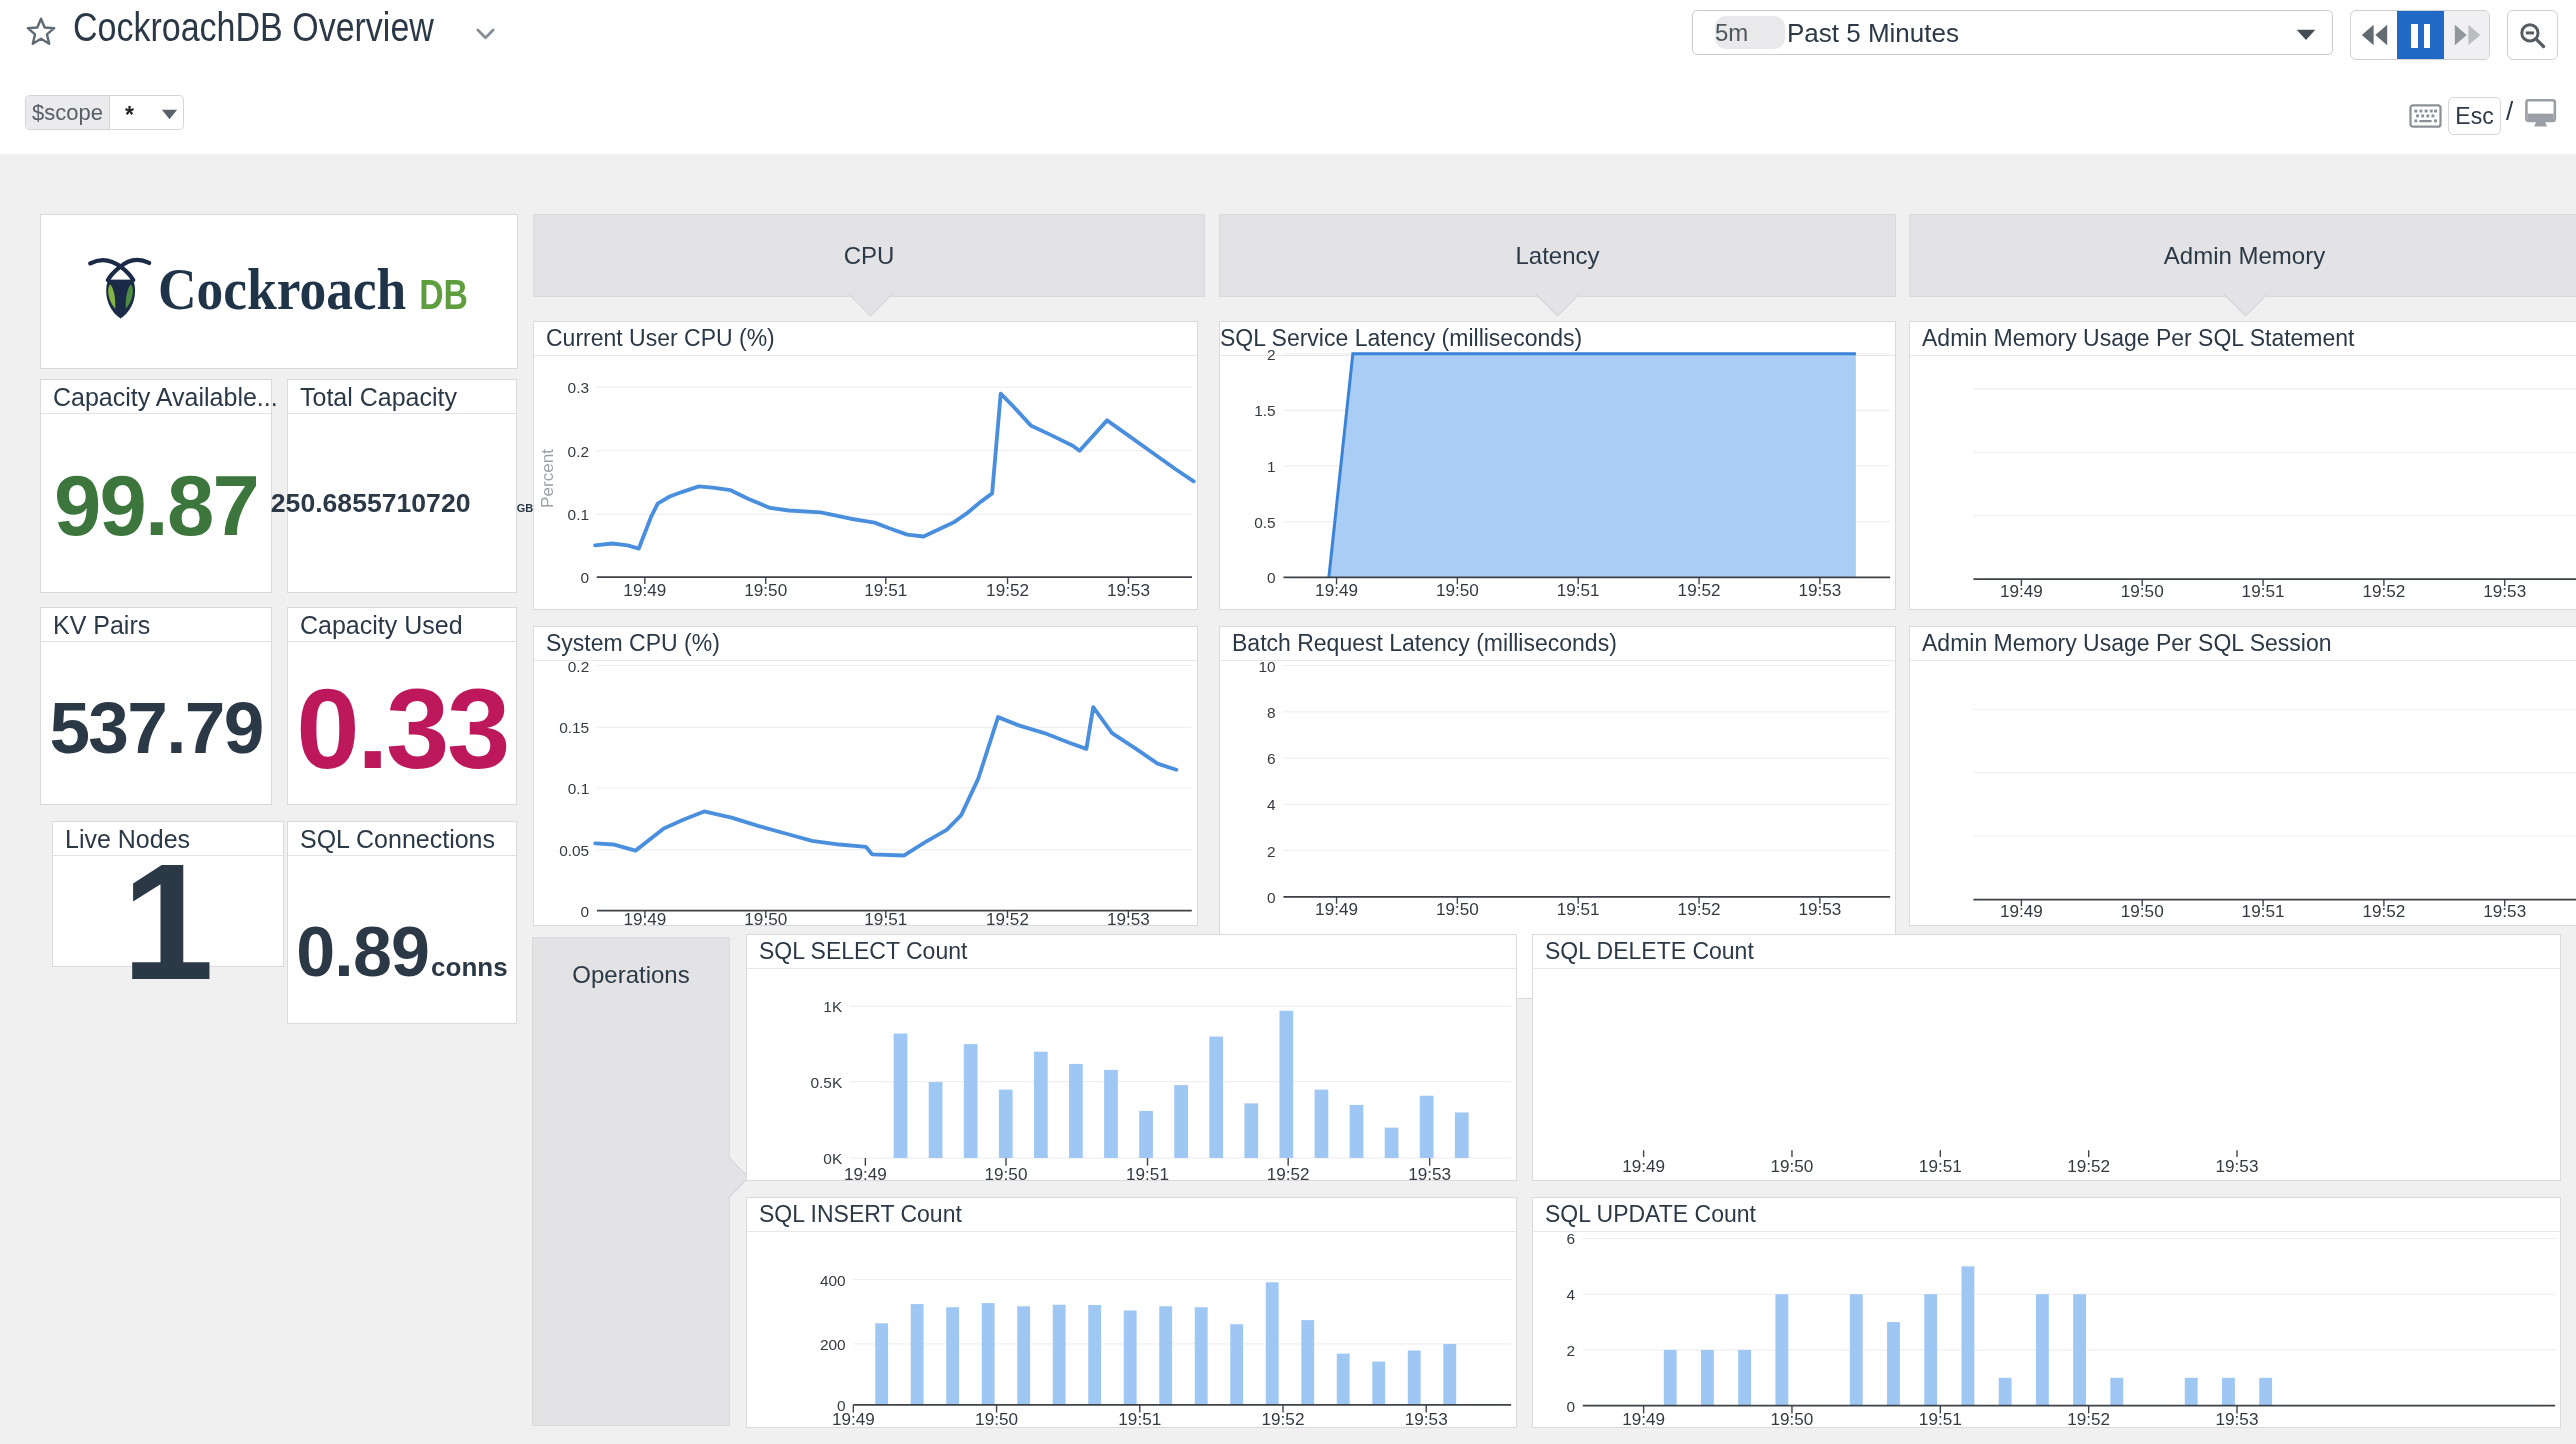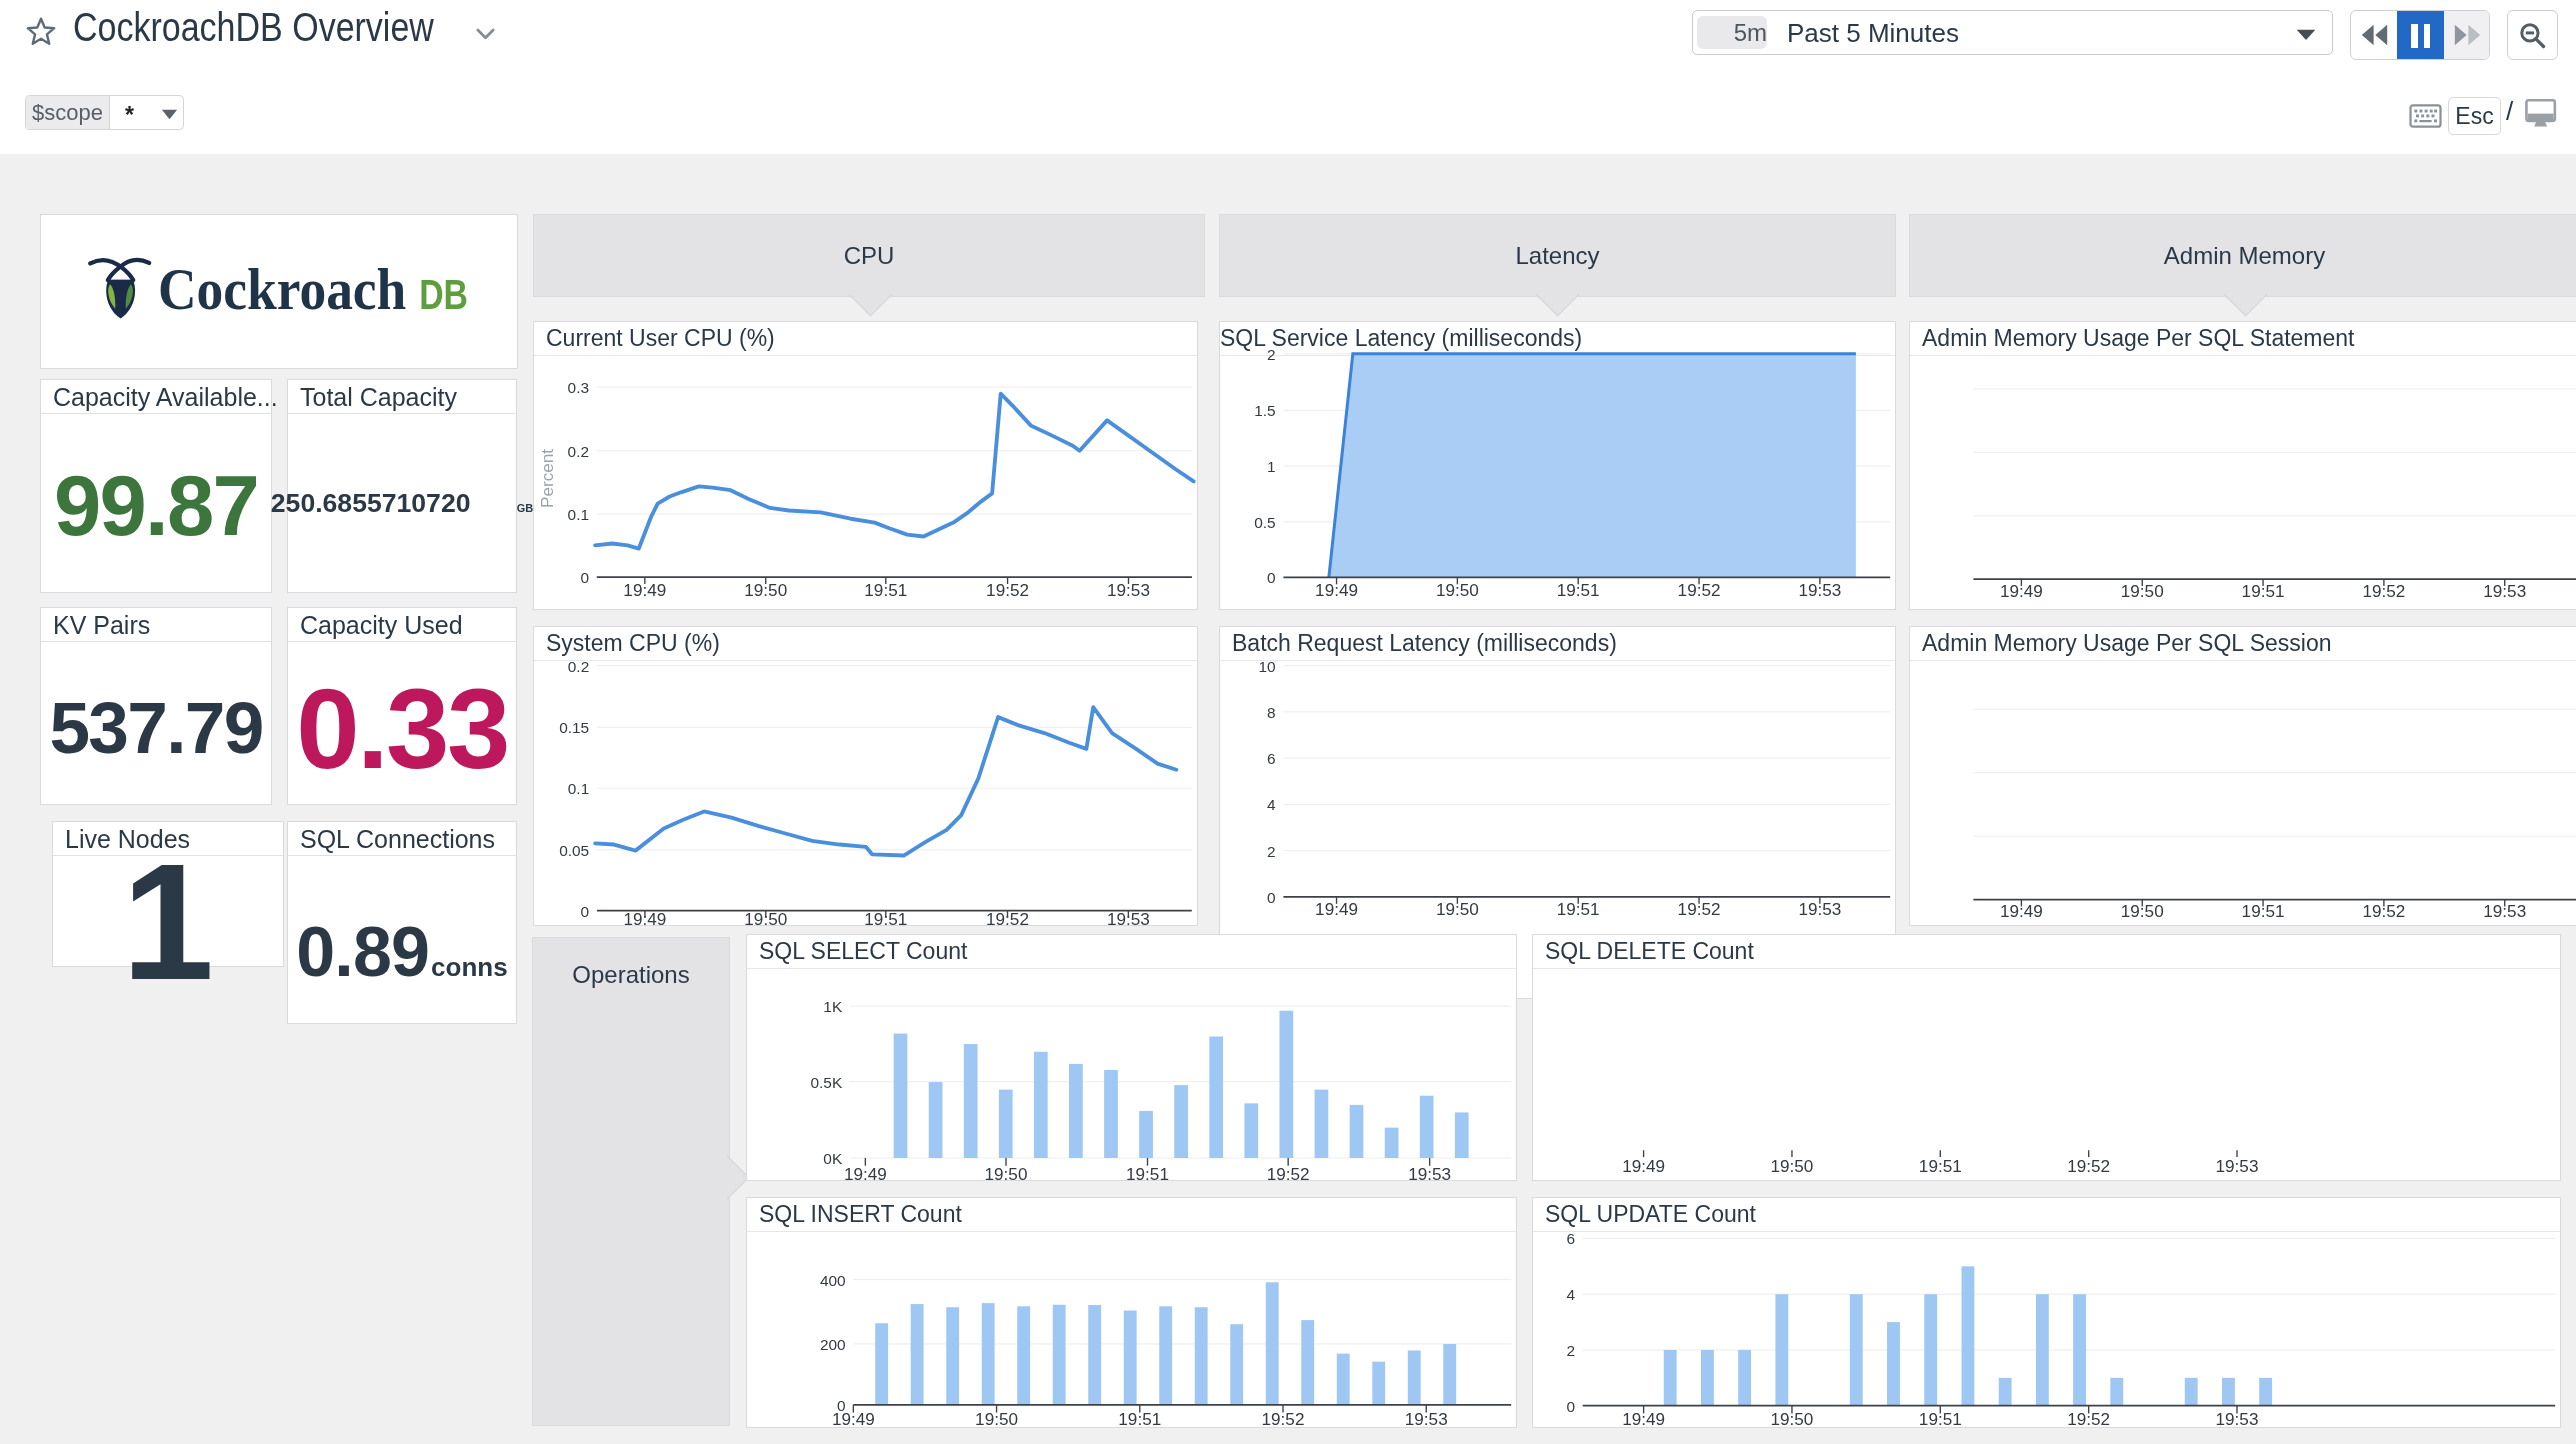--- a/index.html
+++ b/index.html
@@ -13,21 +13,21 @@
 <div style="position:absolute;left:0;top:0;width:2576px;height:154px;background:#fff;">
   <svg width="34" height="34" viewBox="0 0 24 24" style="position:absolute;left:24px;top:14.6px">
     <path d="M12 2.6l2.6 6.2 6.7.5-5.1 4.4 1.6 6.6-5.8-3.6-5.8 3.6 1.6-6.6-5.1-4.4 6.7-.5z" fill="none" stroke="#5f6b74" stroke-width="1.7" stroke-linejoin="round"></path>
   </svg>
   <div style="position:absolute;left:73px;top:5.1px;font-size:40px;color:#2b3947;transform:scaleX(.85);transform-origin:left center;white-space:nowrap;">CockroachDB Overview</div>
   <svg width="29" height="20.6" viewBox="0 0 34 24" style="position:absolute;left:471px;top:24px">
     <polyline points="8,7 17,16 26,7" fill="none" stroke="#848d94" stroke-width="3.2" stroke-linecap="round" stroke-linejoin="round"></polyline>
   </svg>
 
   <div style="position:absolute;left:1692px;top:10.3px;width:641px;height:45px;border:0.9px solid #c9c9ce;border-radius:5.1px;box-sizing:border-box;background:#fff;">
-    <div style="position:absolute;left:4px;top:5.1px;width:70px;height:33px;background:#e9e9eb;border-radius:6px;text-align:right;font-size:24px;color:#4e575e;line-height:33px;">5m</div>
+    <div style="position:absolute;left:22px;top:5.1px;width:70px;height:33px;background:#e9e9eb;border-radius:11px;text-align:left;font-size:24px;color:#4e575e;line-height:33px;">5m</div>
     <div style="position:absolute;left:94px;top:6.9px;font-size:26px;color:#2b3947;">Past 5 Minutes</div>
     <svg width="22" height="13.7" viewBox="0 0 26 16" style="position:absolute;right:15.4px;top:17px">
       <path d="M2 2h22L13 14z" fill="#454d54"></path>
     </svg>
   </div>
 
   <div style="position:absolute;left:2350px;top:10.3px;width:140px;height:50px;border:0.9px solid #cfcfd4;border-radius:6px;box-sizing:border-box;background:#fff;overflow:hidden;">
     <div style="position:absolute;left:0;top:0;width:46px;height:100%;">
       <svg width="29" height="22" viewBox="0 0 34 26" style="position:absolute;left:8.6px;top:13px">
         <path d="M16 1v24L2 13z" fill="#636b72"></path>

